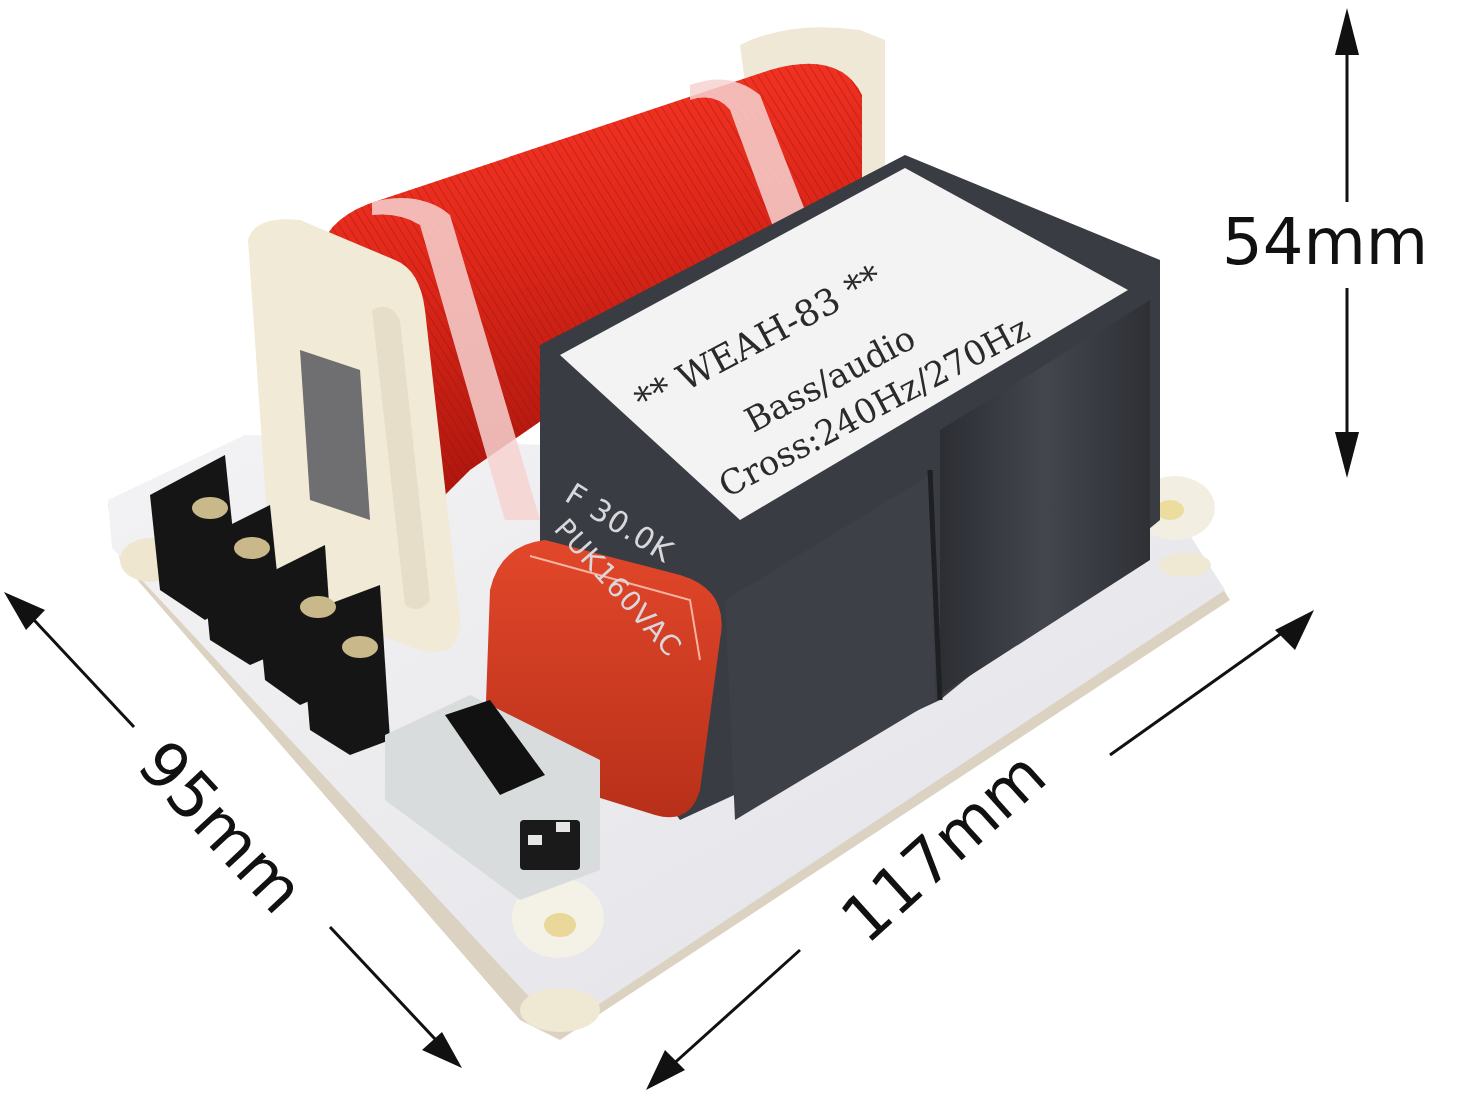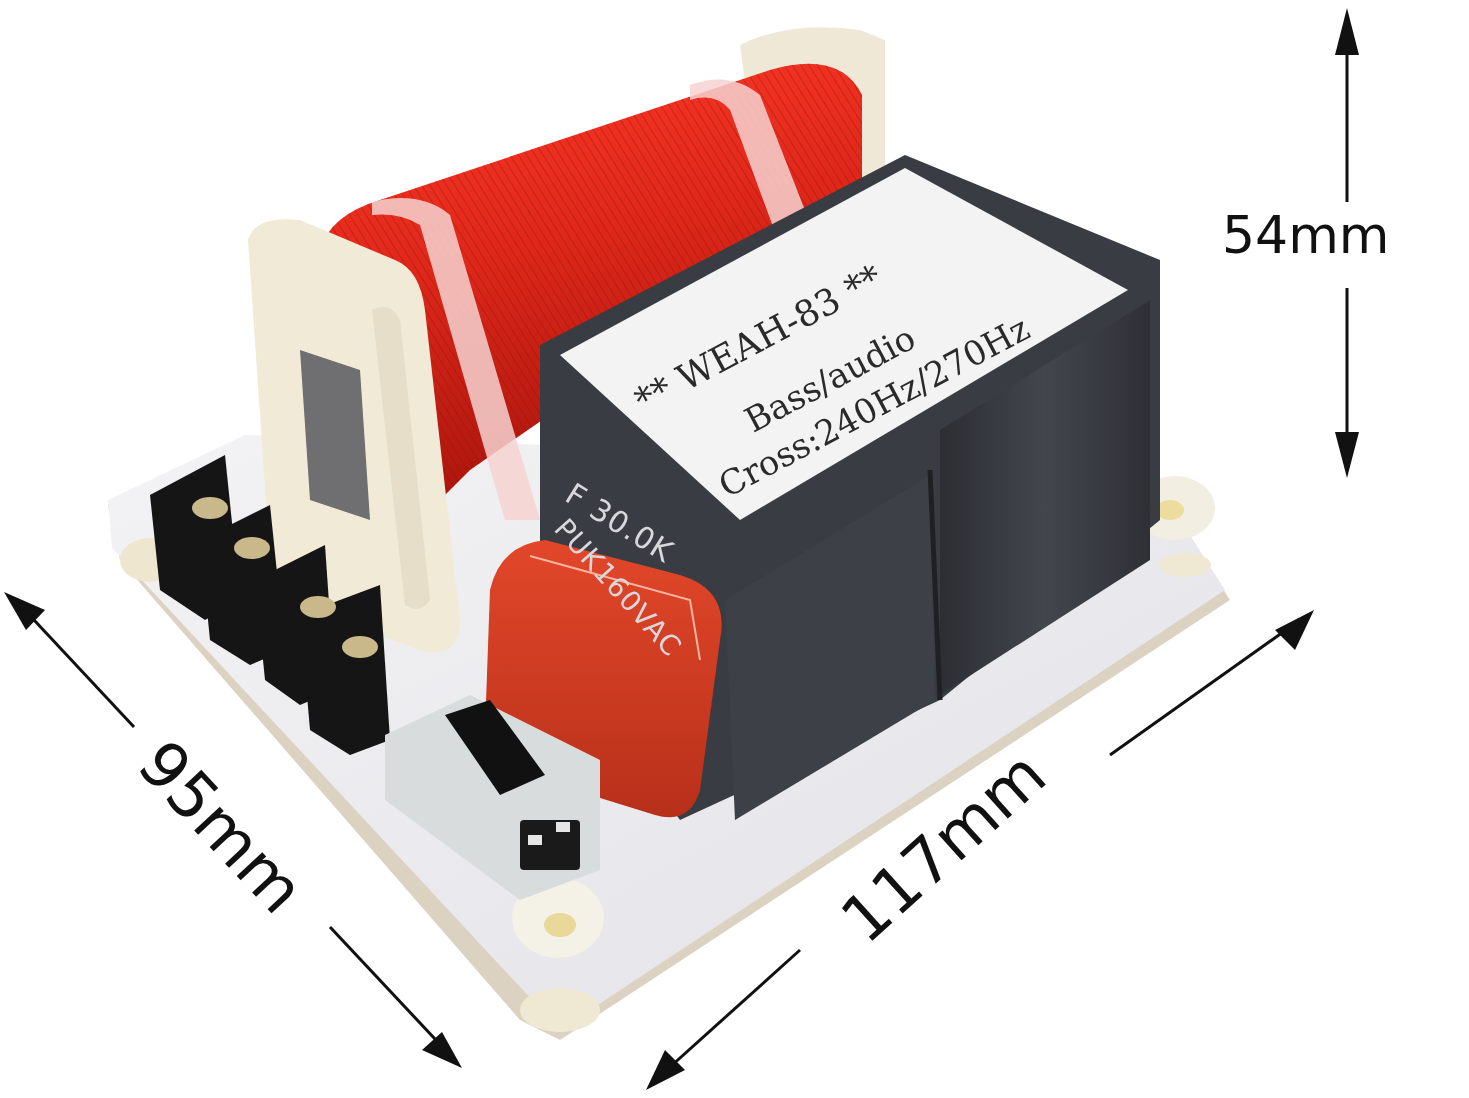--- a/index.html
+++ b/index.html
@@ -140,15 +140,15 @@
   </g>
 </svg>
 
 <div class="label-text" style="left:628px;top:385px;font-size:36px;transform:rotate(-28deg);">** WEAH-83 **</div>
 <div class="label-text" style="left:738px;top:405px;font-size:34px;transform:rotate(-28deg);">Bass/audio</div>
 <div class="label-text" style="left:712px;top:470px;font-size:34px;transform:rotate(-28deg);">Cross:240Hz/270Hz</div>
 
 <div class="cap-text" style="left:578px;top:476px;transform:rotate(32deg);">F  30.0K</div>
 <div class="cap-text" style="left:572px;top:512px;transform:rotate(48deg);font-size:28px;">PUK160VAC</div>
 
-<div class="dim-text" style="left:1222px;top:205px;font-size:52px;">54mm</div>
+<div class="dim-text" style="left:1222px;top:205px;font-size:64px;">54mm</div>
 <div class="dim-text" style="left:118px;top:790px;font-size:64px;transform:rotate(47deg);">95mm</div>
 <div class="dim-text" style="left:820px;top:810px;font-size:64px;transform:rotate(-42deg);">117mm</div>
 
 </body></html>

